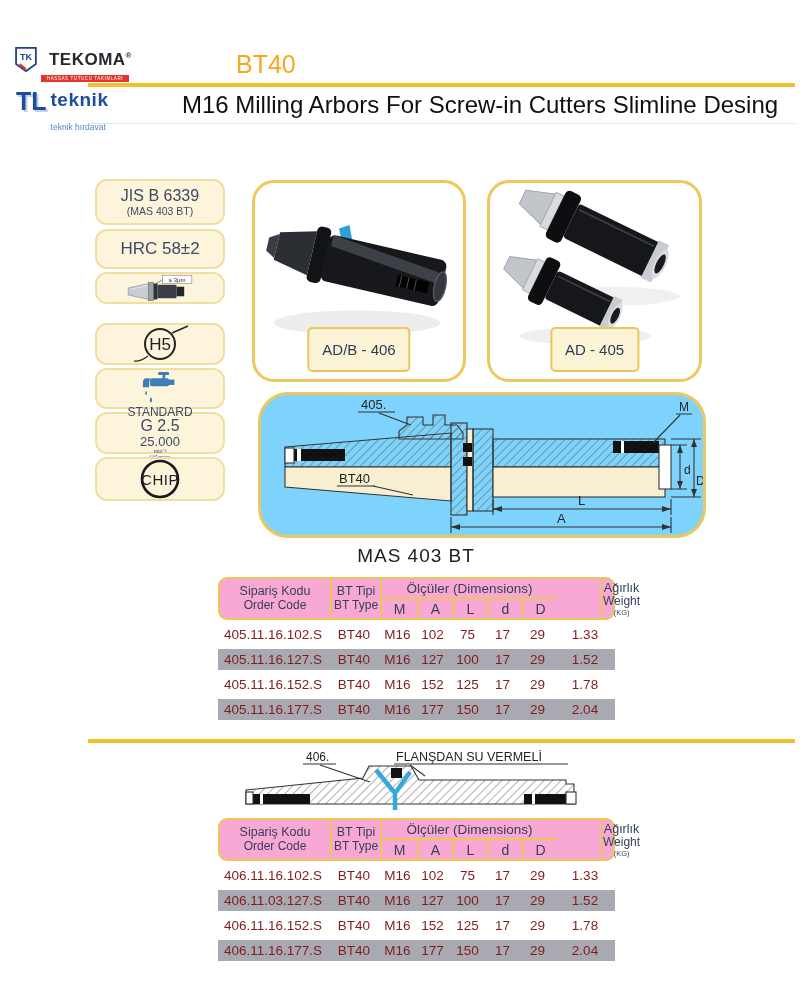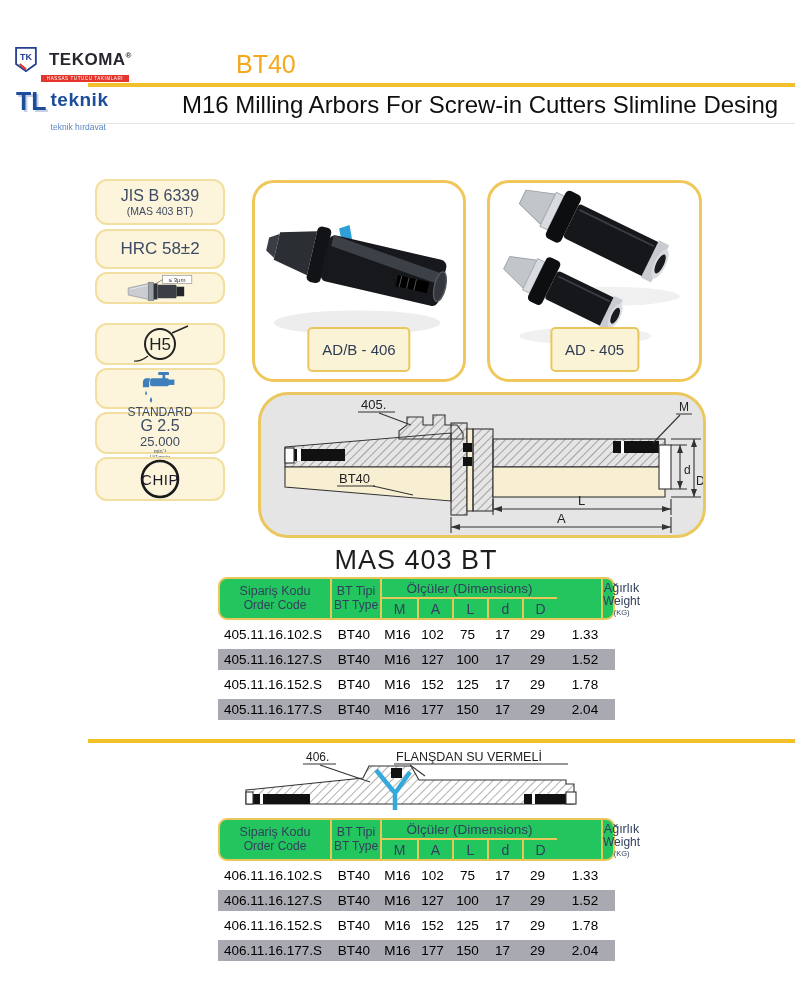--- a/index.html
+++ b/index.html
@@ -48,48 +48,48 @@
   .photo { position:absolute; top:180px; height:202px; background:#fff;
            border:3px solid #F0C75A; border-radius:22px; }
   .photo1 { left:252px; width:214px; }
   .photo2 { left:487px; width:215px; }
   .pill { position:absolute; bottom:7px; left:50%; transform:translateX(-50%);
           background:#FBF3D5; border:2px solid #EAC75E; border-radius:5px;
           padding:12px 13px; font-size:15px; color:#2E3C55; white-space:nowrap; }
 
   
   .draw-box { position:absolute; left:258px; top:392px; width:448px; height:146px;
-              background:#e5e5e5; border:3px solid #EAC85F; border-radius:30px; overflow:hidden; }
+              background:#7dd3fc; border:3px solid #EAC85F; border-radius:30px; overflow:hidden; }
   .draw406 { position:absolute; left:228px; top:748px; }
 
   .mas-title { position:absolute; left:266px; top:545px; width:300px; text-align:center;
-               font-size:27px; color:#1d1d1d; letter-spacing:1px; }
+               font-size:19px; color:#1d1d1d; letter-spacing:1px; }
 
   
   .dtable { position:absolute; left:218px; width:397px; }
   .t1 { top:577px; } .t2 { top:818px; }
   .thead { display:grid; grid-template-columns:110px 52px 35px 35px 35px 35px 35px 1fr;
-           grid-template-rows:20px 19px; background:#22c55e; border:2px solid #E9C75B;
+           grid-template-rows:20px 19px; background:#f9a8d4; border:2px solid #E9C75B;
            border-radius:9px; color:#32405E; }
   .th { display:flex; align-items:center; justify-content:center; }
   .c-order { grid-area:1/1/3/2; flex-direction:column; }
   .c-type  { grid-area:1/2/3/3; flex-direction:column; border-left:2px solid #E9C75B; border-right:2px solid #E9C75B; }
   .h-dims  { grid-area:1/3/2/8; border-bottom:2px solid #E9C75B; font-size:13.5px; }
   .d-m { grid-area:2/3/3/4; } .d-a { grid-area:2/4/3/5; } .d-l { grid-area:2/5/3/6; }
   .d-dd { grid-area:2/6/3/7; } .d-DD { grid-area:2/7/3/8; }
   .d-a,.d-l,.d-dd,.d-DD { border-left:2px solid #E9C75B; }
   .d-m,.d-a,.d-l,.d-dd,.d-DD { font-size:14px; }
   .c-weight { grid-area:1/8/3/9; flex-direction:column; border-left:2px solid #E9C75B;margin-left:44px; }
   .tr-line { font-size:12.5px; line-height:1.15; }
   .en-line { font-size:12px; line-height:1.15; }
   .kg-line { font-size:7.5px; line-height:1; }
   .tbody { margin-top:1px; }
   .trow { display:grid; grid-template-columns:110px 52px 35px 35px 35px 35px 35px 1fr;
           height:21px; margin-top:4px; align-items:center; text-align:center;
-          font-size:13.5px; color:#000000; }
+          font-size:13.5px; color:#7f1d1d; }
   .trow.alt { background:#A9A9B1; }
 
   .hr2 { position:absolute; left:88px; top:739px; width:707px; height:4px; background:#F2C029; }
 </style>
 </head>
 <body>
 
 <div class="page">
 
   <div class="tekoma-logo">
@@ -432,21 +432,21 @@
           <div>BT40</div>
           <div>M16</div>
           <div>102</div>
           <div>75</div>
           <div>17</div>
           <div>29</div>
           <div>1.33</div>
         </div>
 
         <div class="trow alt">
-          <div>406.11.16.127.S</div>
+          <div>406.11.03.127.S</div>
           <div>BT40</div>
           <div>M16</div>
           <div>127</div>
           <div>100</div>
           <div>17</div>
           <div>29</div>
           <div>1.52</div>
         </div>
 
         <div class="trow">

